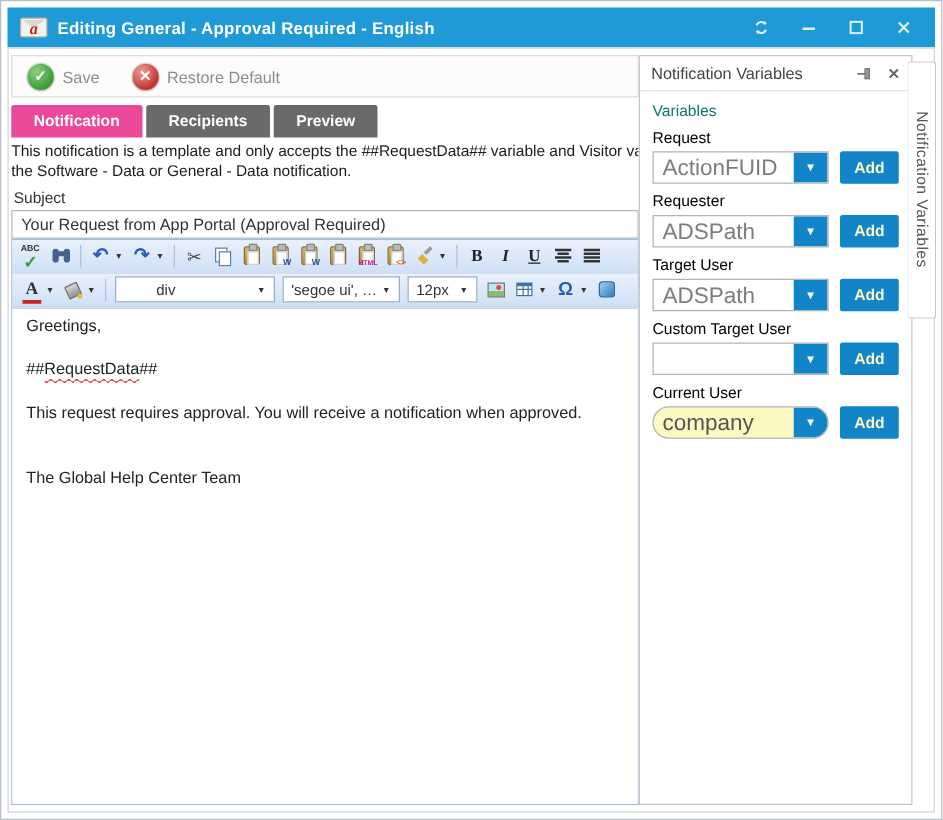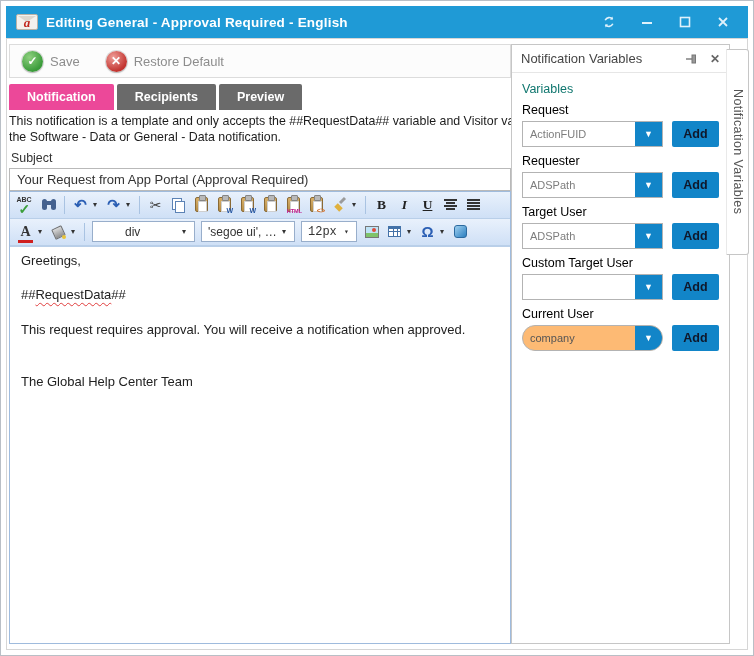--- a/index.html
+++ b/index.html
@@ -113,26 +113,26 @@
                   border-bottom:1px solid #e6e6e6; }
   .panel-header .ph-icons { margin-left:auto; display:flex; align-items:center; gap:12px; color:#777; }
   .panel-header .ph-icons .pbtn { cursor:pointer; display:flex; align-items:center; }
   .panel-close { font-size:12px; font-weight:bold; color:#666; }
   .panel-body { padding:9px 10px; }
   .section-label { font-size:12.5px; color:#0f766e; margin-bottom:2px; }
   .vgroup-label { font-size:12.5px; color:#000000; margin:7px 0 4px; }
   .vrow { display:flex; align-items:center; gap:9px; }
   .vcombo { flex:1; height:26px; border:1px solid #b3b3b3; display:flex; background:#fff; overflow:hidden; }
   .vcombo input { flex:1; border:none; outline:none; padding:0 7px; font-family:"Liberation Sans",sans-serif;
-                  font-size:11px; color:#7d7d7d; background:transparent; min-width:0; }
-  .vcombo.highlight { background:#fdba74;border-radius:13px; }
+                  font-size:18px; color:#7d7d7d; background:transparent; min-width:0; }
+  .vcombo.highlight { background:#fef9c3;border-radius:13px; }
   .vcombo.highlight input { color:#555; }
   .vdd { width:27px; background:#1285c8; color:#fff; display:flex; align-items:center; justify-content:center;
          font-size:9px; cursor:pointer; flex:0 0 27px; }
-  .vadd { width:47px; height:26px; background:#1285c8; color:#0f172a; font-size:12.5px; font-weight:bold;
+  .vadd { width:47px; height:26px; background:#1285c8; color:#fef9c3; font-size:12.5px; font-weight:bold;
           border:none; border-radius:2px; cursor:pointer; display:flex; align-items:center; justify-content:center;
           font-family:"Liberation Sans",sans-serif; }
 
   
   .side-tab { position:absolute; left:719px; top:10px; width:23px; height:206px; background:#fff;
               border:1px solid #c6c6c6; border-left:1px solid #e9e9e9; border-radius:0 3px 3px 0;
               display:flex; align-items:center; justify-content:center; cursor:pointer; }
   .side-tab span { writing-mode:vertical-rl; font-size:12.5px; color:#555; white-space:nowrap; letter-spacing:.4px; }
 </style>
 </head>
@@ -291,29 +291,29 @@
         <div class="etb" id="etb-row2">
             <span class="ebtn">
               <span class="k-fa">A</span>
             </span>
             <span class="k-caret">▾</span>
             <span class="ebtn">
               <span class="k-bucket"></span>
             </span>
             <span class="k-caret">▾</span>
             <span class="esep"></span>
-            <span class="ecombo" style="width: 103px; padding-left: 32px;">
+            <span class="ecombo" style="width: 128px; padding-left: 32px;">
               <span class="txt">div</span>
               <span class="k-caret">▾</span>
             </span>
             <span class="ecombo" style="width: 94px;">
               <span class="txt">'segoe ui', ta...</span>
               <span class="k-caret">▾</span>
             </span>
-            <span class="ecombo" style="width: 56px; font-family: Liberation Mono, monospace;">
+            <span class="ecombo" style="width: 56px;">
               <span class="txt">12px</span>
               <span class="k-caret">▾</span>
             </span>
             <span class="ebtn">
               <span class="k-img"></span>
             </span>
             <span class="ebtn">
               <span class="k-table"></span>
             </span>
             <span class="k-caret">▾</span>

